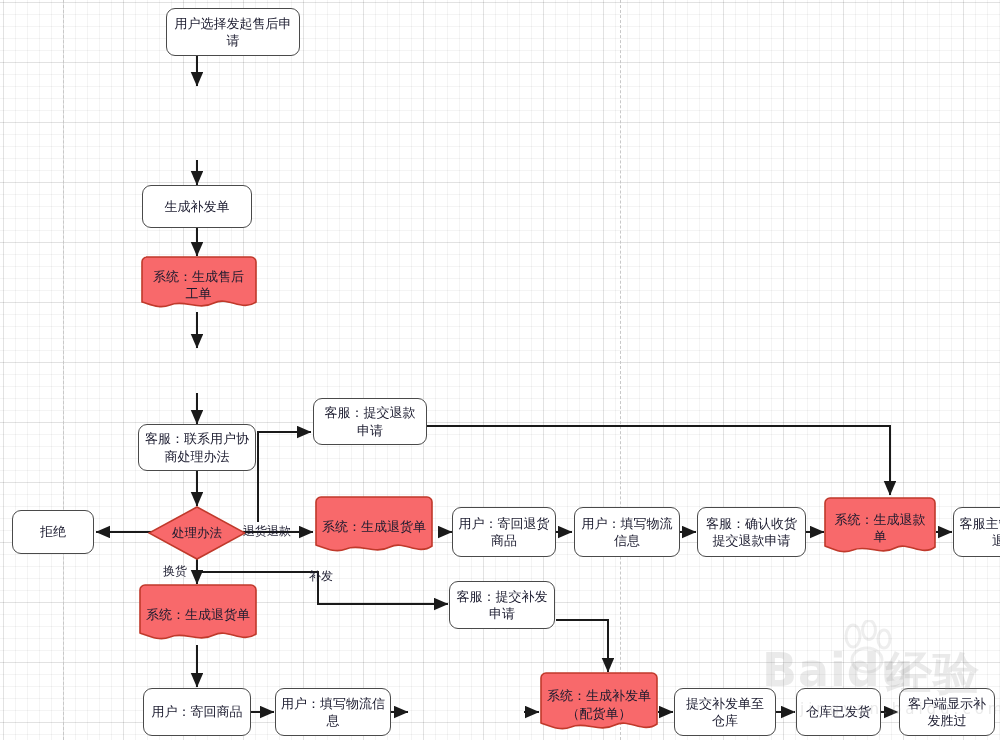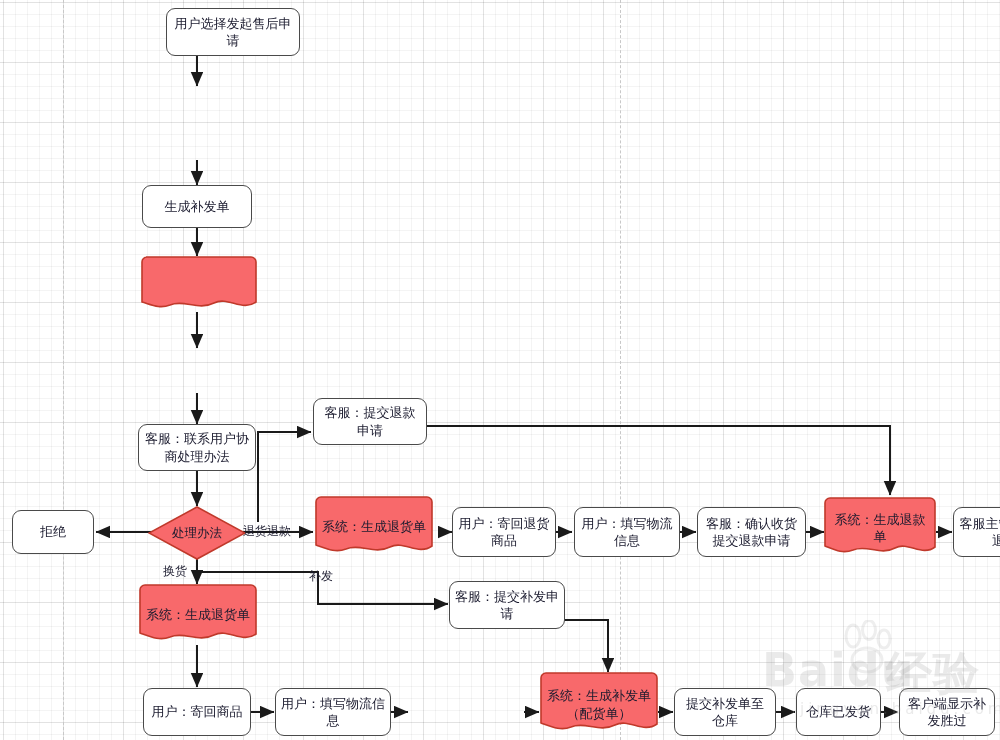--- a/index.html
+++ b/index.html
@@ -215,20 +215,21 @@
 
 
   <div class="node n-process" style="left:142px; top:185px; width:110px; height:43px;">
     <span class="lbl">生成补发单</span>
   </div>
 
   <div class="node n-doc" style="left:140px; top:256px; width:117px; height:58px;">
     <svg class="docbg" viewBox="0 0 117 58" preserveAspectRatio="none">
       <path d="M6,1 H111 a5,5 0 0 1 5,5 V46 c-14,10 -28,-6 -42,1 c-16,8 -30,-4 -44,2 c-10,4 -18,0 -28,-3 V6 a5,5 0 0 1 5,-5 Z" fill="#f8696b" stroke="#c0392b" stroke-width="1.6"></path>
     </svg>
+    <span class="lbl">系统：生成售后工单</span>
   </div>
 
 
   <div class="node n-process" style="left:138px; top:424px; width:118px; height:47px;">
     <span class="lbl">客服：联系用户协商处理办法</span>
   </div>
 
   <div class="node n-decision" style="left:148px; top:506px; width:98px; height:54px; font-size:12.5px;">
     <svg class="diamondbg" viewBox="0 0 98 54" preserveAspectRatio="none">
       <polygon points="49,1 97,27 49,53 1,27" fill="#f8696b" stroke="#c0392b" stroke-width="1.6"></polygon>
@@ -274,21 +275,21 @@
     <span class="lbl">客服主管：审批退款</span>
   </div>
 
   <div class="node n-doc" style="left:139px; top:584px; width:118px; height:62px;">
     <svg class="docbg" viewBox="0 0 118 62" preserveAspectRatio="none">
       <path d="M6,1 H112 a5,5 0 0 1 5,5 V50 c-14,10 -28,-6 -42,1 c-16,8 -30,-4 -44,2 c-10,4 -19,0 -30,-4 V6 a5,5 0 0 1 5,-5 Z" fill="#f8696b" stroke="#c0392b" stroke-width="1.6"></path>
     </svg>
     <span class="lbl">系统：生成退货单</span>
   </div>
 
-  <div class="node n-process" style="left:449px; top:581px; width:116px; height:48px;">
+  <div class="node n-process" style="left:449px; top:581px; width:106px; height:48px;">
     <span class="lbl">客服：提交补发申请</span>
   </div>
 
   <div class="node n-process" style="left:143px; top:688px; width:108px; height:48px;">
     <span class="lbl">用户：寄回商品</span>
   </div>
 
   <div class="node n-process" style="left:275px; top:688px; width:116px; height:48px;">
     <span class="lbl">用户：填写物流信息</span>
   </div>

